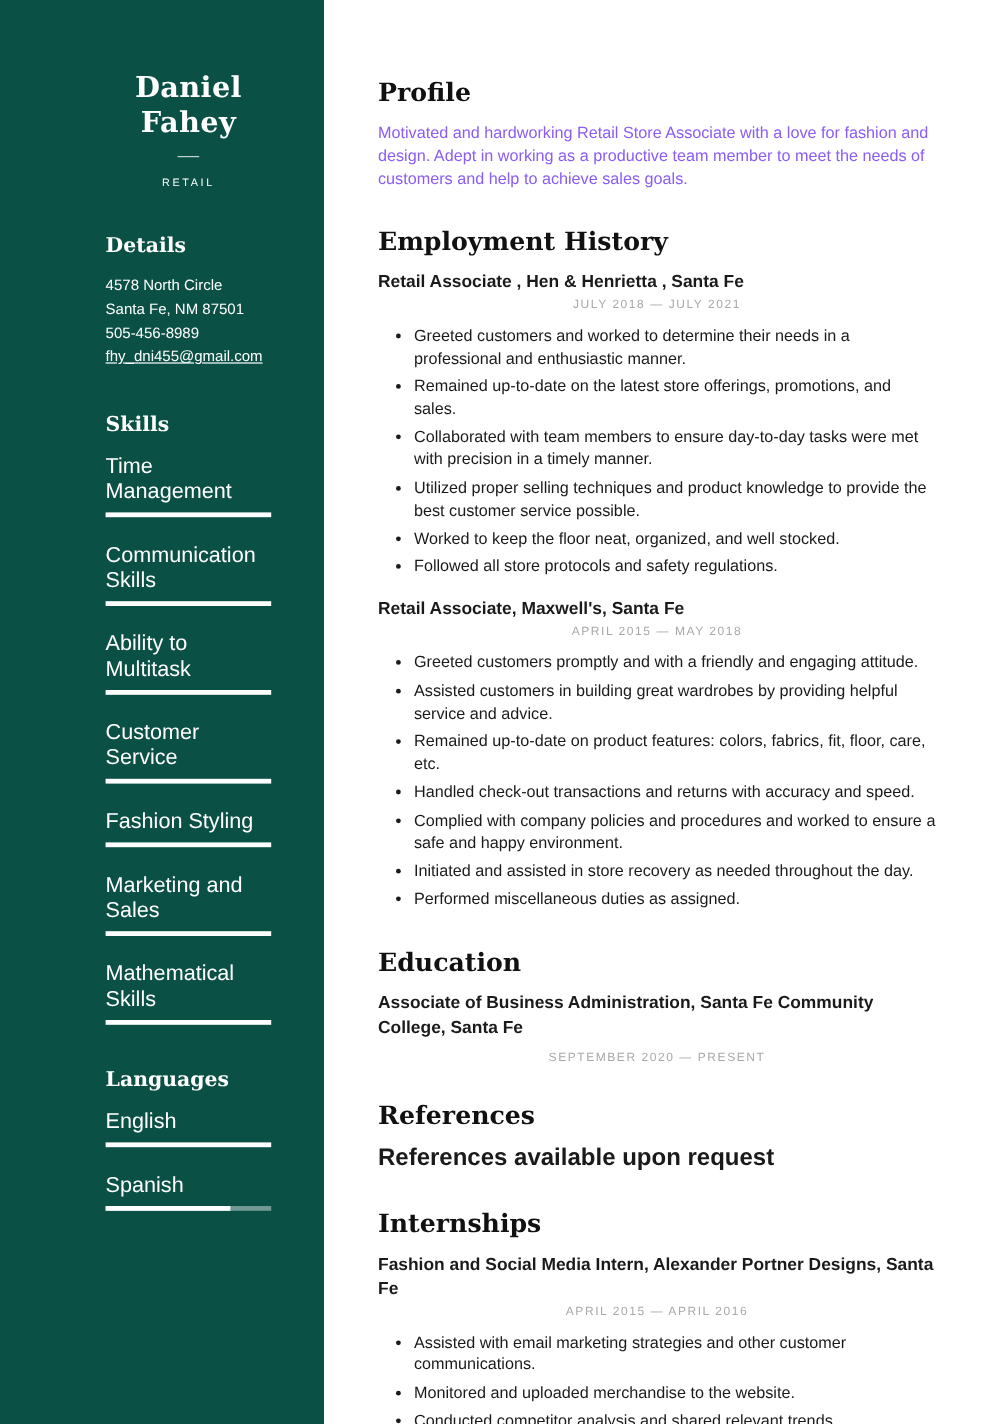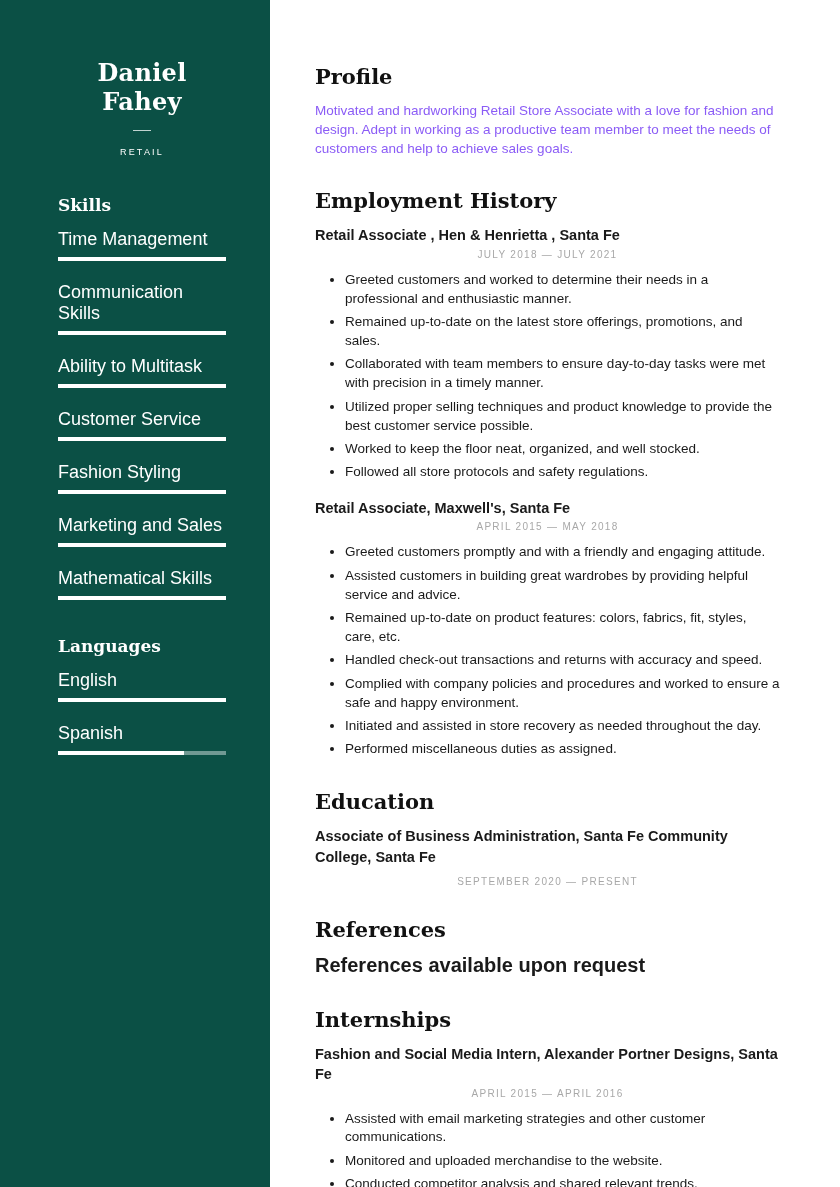--- a/index.html
+++ b/index.html
@@ -6,21 +6,21 @@
   html, body { background: #e9e9e9; }
   body { font-family: "Liberation Sans", sans-serif; }
   .page {
     width: 840px; height: 1187px; margin: 0 auto;
     display: flex; background: #ffffff; overflow: hidden;
   }
 
   
   .sidebar {
     width: 270px; flex: 0 0 270px; background: #0b5045; color: #ffffff;
-    padding: 58px 44px 40px 58px;
+    padding: 58px 44px 40px 88px;
   }
   .name {
     font-family: "DejaVu Serif", "Liberation Serif", serif;
     font-size: 24px; font-weight: 700; text-align: center;
     letter-spacing: 0.3px; margin-bottom: 14px;
   }
   .name-divider {
     width: 18px; height: 1px; background: rgba(255,255,255,0.75);
     margin: 0 auto 16px auto;
   }
@@ -72,20 +72,27 @@
 </head>
 <body>
 
 <div class="page">
 
   <aside class="sidebar">
     <div class="name">Daniel Fahey</div>
     <div class="name-divider"></div>
     <div class="role">RETAIL</div>
 
+    <div class="details-block">
+      <div class="side-heading">Details</div>
+      <div class="detail-line">4578 North Circle</div>
+      <div class="detail-line">Santa Fe, NM 87501</div>
+      <div class="detail-line">505-456-8989</div>
+      <a href="#" class="email-link">fhy_dni455@gmail.com</a>
+    </div>
 
     <div class="skills-block">
       <div class="side-heading">Skills</div>
 
       <div class="skill-item">
         <div class="skill-label">Time Management</div>
         <div class="skill-bar">
             <div class="skill-bar-fill" style="width: 100%;"></div>
           </div>
       </div>
@@ -167,21 +174,21 @@
           <li>Followed all store protocols and safety regulations.</li>
         </ul>
       </div>
 
       <div class="job">
         <div class="job-title">Retail Associate, Maxwell's, Santa Fe</div>
         <div class="job-dates">APRIL 2015 — MAY 2018</div>
         <ul class="bullets">
           <li>Greeted customers promptly and with a friendly and engaging attitude.</li>
           <li>Assisted customers in building great wardrobes by providing helpful service and advice.</li>
-          <li>Remained up-to-date on product features: colors, fabrics, fit, styles, care, etc.</li>
+          <li>Remained up-to-date on product features: colors, fabrics, fit, floor, care, etc.</li>
           <li>Handled check-out transactions and returns with accuracy and speed.</li>
           <li>Complied with company policies and procedures and worked to ensure a safe and happy environment.</li>
           <li>Initiated and assisted in store recovery as needed throughout the day.</li>
           <li>Performed miscellaneous duties as assigned.</li>
         </ul>
       </div>
     </section>
 
     <section class="section">
       <h2 class="main-heading">Education</h2>

